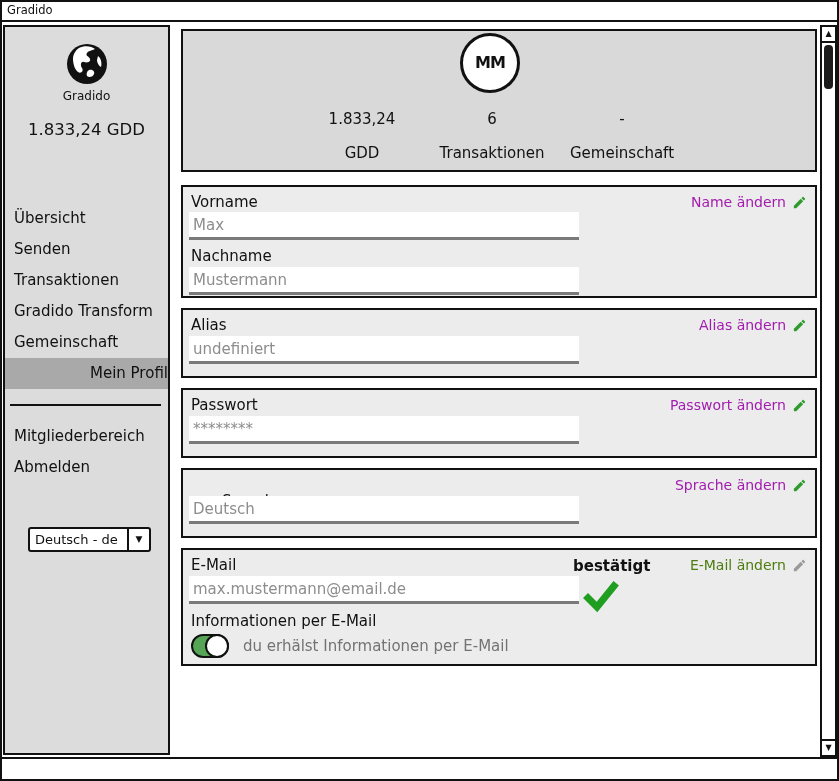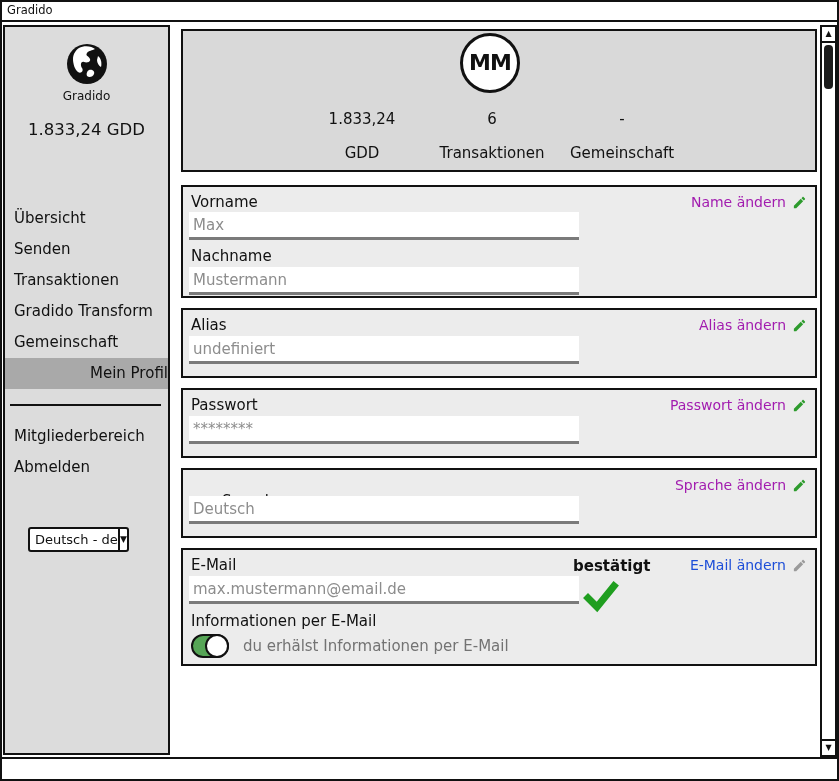--- a/index.html
+++ b/index.html
@@ -14,49 +14,49 @@
   .sidebar{position:absolute;left:3px;top:25px;width:167px;height:730px;background:#dcdcdc;
            border:2px solid #111;box-sizing:border-box;}
   .logo-wrap{position:absolute;top:14px;left:0;width:100%;text-align:center;}
   .logo-label{position:absolute;top:62px;left:0;width:100%;text-align:center;font-size:12px;}
   .balance{position:absolute;top:93px;left:0;width:100%;text-align:center;font-size:16.5px;}
   .nav{position:absolute;top:176px;left:0;width:100%;}
   .nav-item{height:31px;line-height:31px;font-size:15px;padding-left:9px;cursor:pointer;}
   .nav-item.active{background:#a9a9a9;text-align:right;}
   .side-divider{position:absolute;top:377px;left:5px;width:151px;border-top:2px solid #111;}
   .nav2{position:absolute;top:394px;left:0;width:100%;}
-  .lang-select{position:absolute;left:23px;top:500px;width:101px;height:25px;background:#fff;
+  .lang-select{position:absolute;left:23px;top:500px;width:123px;height:25px;background:#fff;
                border:2px solid #111;border-radius:3px;box-sizing:border-box;display:flex;cursor:pointer;}
   .lang-value{flex:1;font-size:13px;line-height:21px;padding-left:5px;white-space:nowrap;}
   .lang-arrow{width:20px;border-left:2px solid #111;text-align:center;font-size:9px;line-height:21px;}
   
   .header-box{position:absolute;left:181px;top:29px;width:636px;height:143px;background:#d9d9d9;
               border:2px solid #111;box-sizing:border-box;}
   .avatar{position:absolute;left:277px;top:2px;width:60px;height:60px;border-radius:50%;
           background:#fff;border:3px solid #111;box-sizing:border-box;text-align:center;
-          font-size:22px;font-weight:bold;line-height:54px;letter-spacing:-1px;}
+          font-size:16px;font-weight:bold;line-height:54px;letter-spacing:-1px;}
   .stat{position:absolute;top:76px;width:170px;text-align:center;}
   .stat .v{font-size:15px;line-height:24px;}
   .stat .l{font-size:15px;line-height:18px;margin-top:13px;}
   .stat.s0{left:94px;} .stat.s1{left:224px;} .stat.s2{left:354px;}
   
   .card{position:absolute;left:181px;width:636px;background:#ececec;border:2px solid #111;
         box-sizing:border-box;padding-left:23px;}
   .card.c-name{top:185px;height:113px;}
   .card.c-alias{top:308px;height:70px;}
   .card.c-pass{top:388px;height:70px;}
   .card.c-lang{top:468px;height:70px;}
   .card.c-mail{top:548px;height:118px;}
   .f-label{position:absolute;left:8px;font-size:15px;}
   .wire-input{position:absolute;left:6px;width:382px;height:25px;background:#fff;border:none;
               border-bottom:3px solid #7a7a7a;color:#8d8d8d;font-size:15px;padding:0 4px;
               font-family:"DejaVu Sans",sans-serif;box-sizing:content-box;outline:none;}
   .action{position:absolute;right:8px;top:7px;font-size:14px;color:#a21caf;display:flex;
           align-items:center;gap:6px;cursor:pointer;text-decoration:none;}
-  .action.disabled{color:#1d4ed8;cursor:default;}
+  .action.disabled{color:#4d7c0f;cursor:default;}
   .action svg{display:block;}
   .confirmed{position:absolute;left:390px;top:7px;font-size:15px;font-weight:bold;}
   .check-wrap{position:absolute;left:400px;top:28px;}
   .info-label{position:absolute;left:8px;top:62px;font-size:15px;}
   .toggle-row{position:absolute;left:8px;top:84px;display:flex;align-items:center;gap:14px;}
   .toggle{position:relative;width:38px;height:24px;border:2px solid #111;border-radius:13px;
           background:#56a556;box-sizing:border-box;cursor:pointer;}
   .toggle .knob{position:absolute;right:-2px;top:-2px;width:24px;height:24px;border-radius:50%;
                 background:#fff;border:2px solid #111;box-sizing:border-box;}
   .toggle-hint{font-size:15px;color:#737373;}

